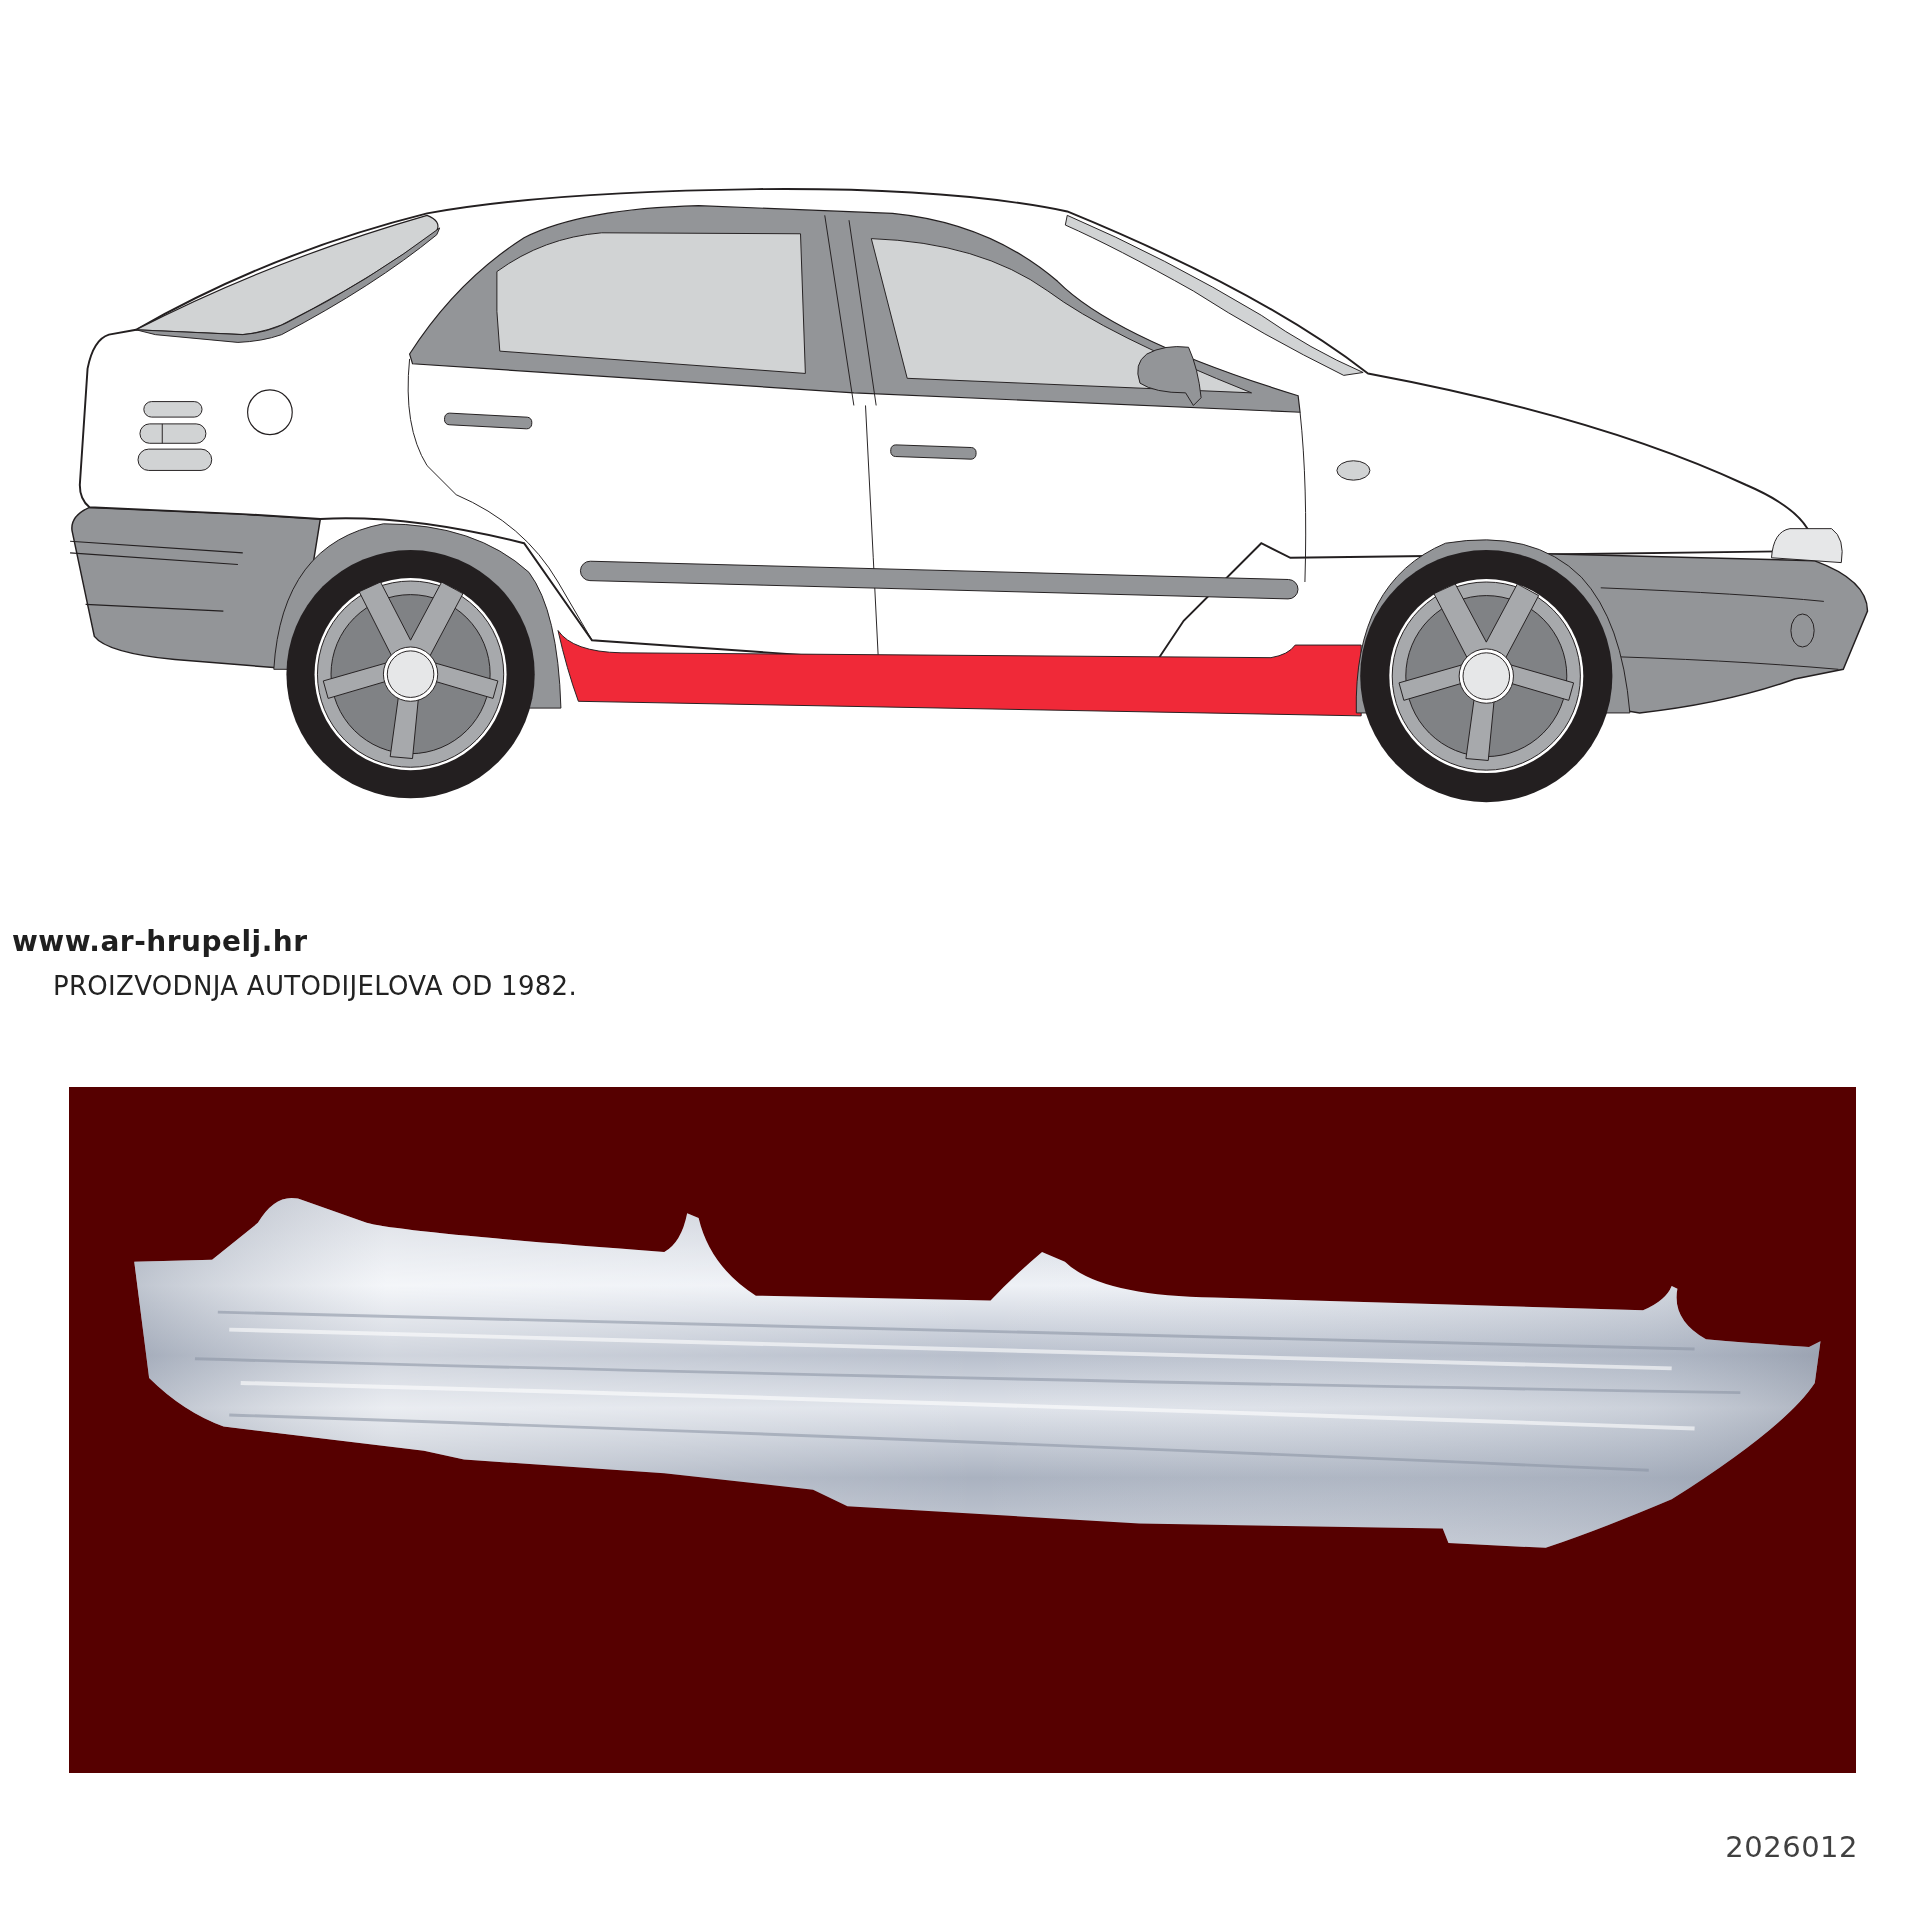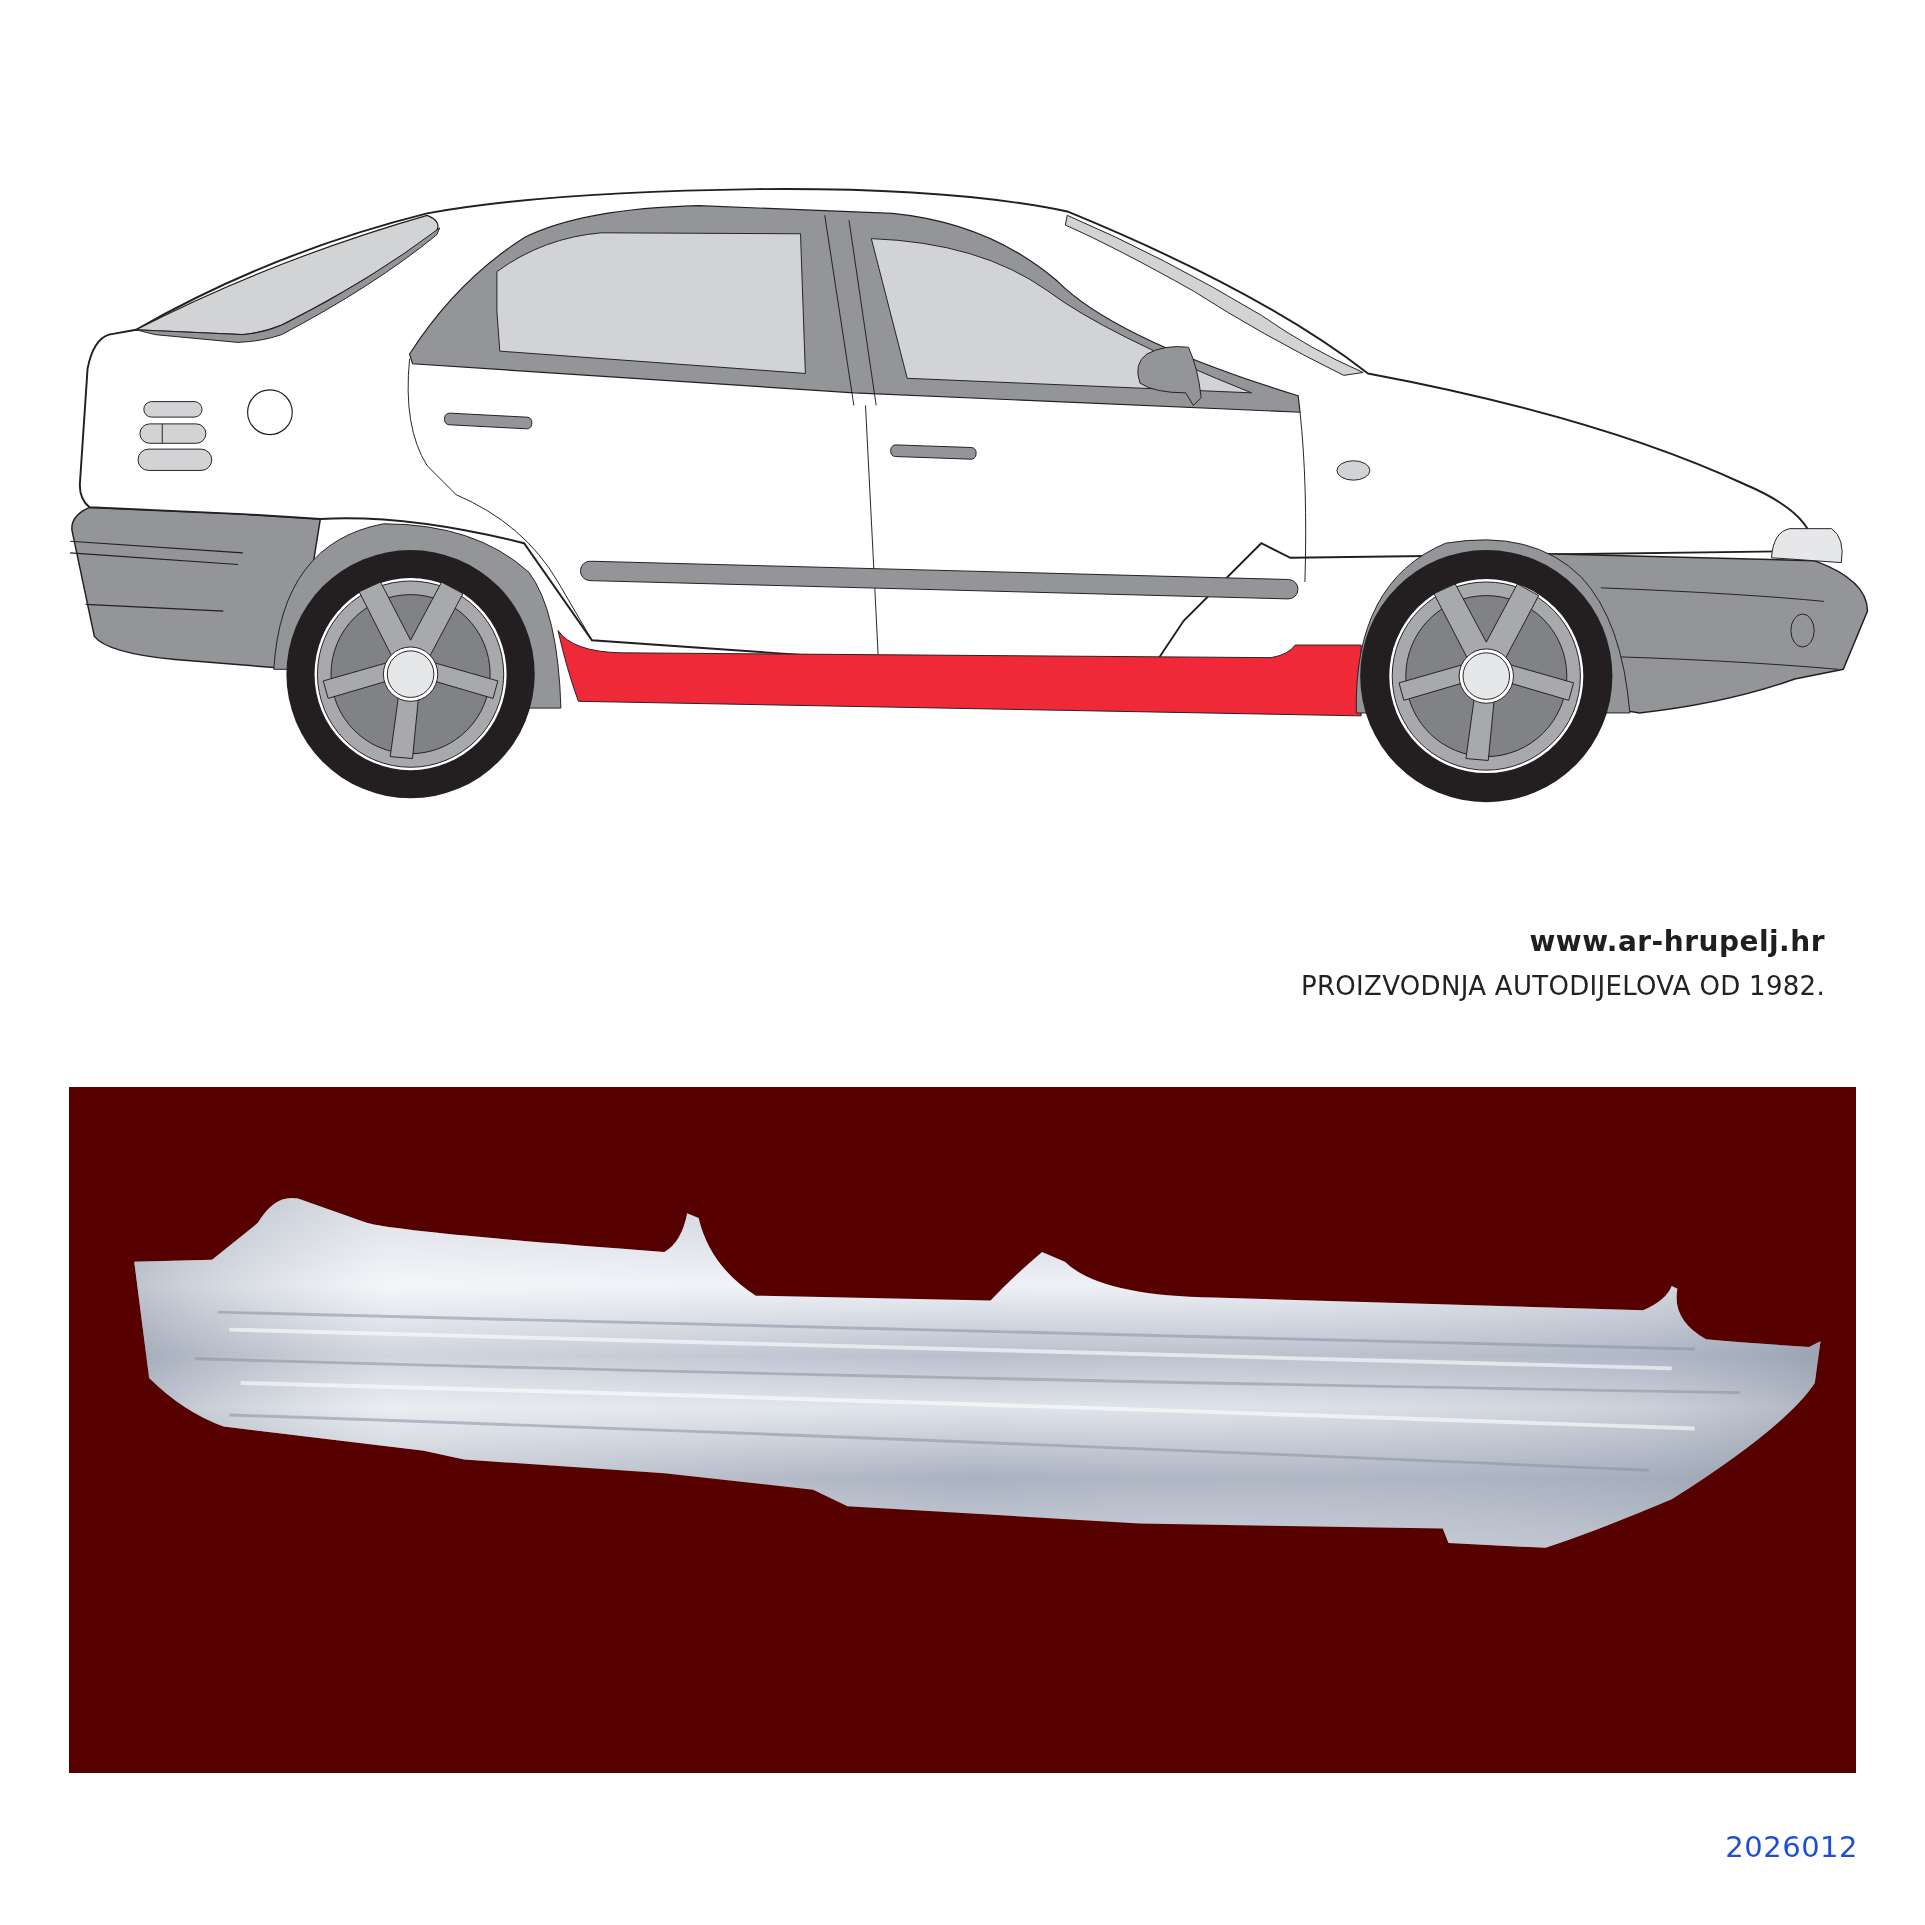--- a/index.html
+++ b/index.html
@@ -1,23 +1,23 @@
 <!DOCTYPE html>
 <html><head>
 <meta charset="utf-8">
 <style>
   html, body { margin: 0; padding: 0; background: #ffffff; }
   body { width: 1925px; height: 1925px; position: relative; overflow: hidden; font-family: "DejaVu Sans", sans-serif; }
   .car-illustration { position: absolute; left: 0; top: 0; width: 1925px; height: 873px; }
-  .brand-block { position: absolute; left: 4px; top: 922px; width: 1821px; text-align: right; color: #1f1f1f; }
+  .brand-block { position: absolute; left: 12px; top: 922px; width: 1821px; text-align: left; color: #1f1f1f; }
   .brand-url { font-family: "DejaVu Sans", sans-serif; font-weight: bold; font-size: 28px; letter-spacing: 0.5px; line-height: 39px; }
   .brand-tagline { font-family: "DejaVu Sans", sans-serif; font-weight: normal; font-size: 26px; letter-spacing: 0.3px; line-height: 43px; margin-top: 3.9px; color: #222; padding-left: 41px; }
   .product-panel { position: absolute; left: 69px; top: 1087px; width: 1787px; height: 686px; background: #560000; overflow: hidden; }
   .product-photo { position: absolute; left: 0; top: 0; width: 1787px; height: 686px; }
-  .part-number { position: absolute; right: 67px; top: 1830px; font-family: "DejaVu Sans", sans-serif; font-size: 29px; color: #1d4ed8; letter-spacing: 0.5px; }
+  .part-number { position: absolute; right: 67px; top: 1830px; font-family: "DejaVu Sans", sans-serif; font-size: 29px; color: #404040; letter-spacing: 0.5px; }
 </style>
 </head>
 <body>
 
 <svg class="car-illustration" viewBox="0 0 1984 900" xmlns="http://www.w3.org/2000/svg">
 
   <path d="M74 547 Q72 532 92 523 L250 530 L330 535 L305 690 L180 680 Q110 673 97 656 Z" fill="#939598" stroke="#231f20" stroke-width="1.5"></path>
   <line x1="72" y1="558" x2="250" y2="570" stroke="#231f20" stroke-width="1.2"></line>
   <line x1="72" y1="570" x2="245" y2="582" stroke="#231f20" stroke-width="1.2"></line>
   <line x1="88" y1="623" x2="230" y2="630" stroke="#231f20" stroke-width="1.2"></line>

